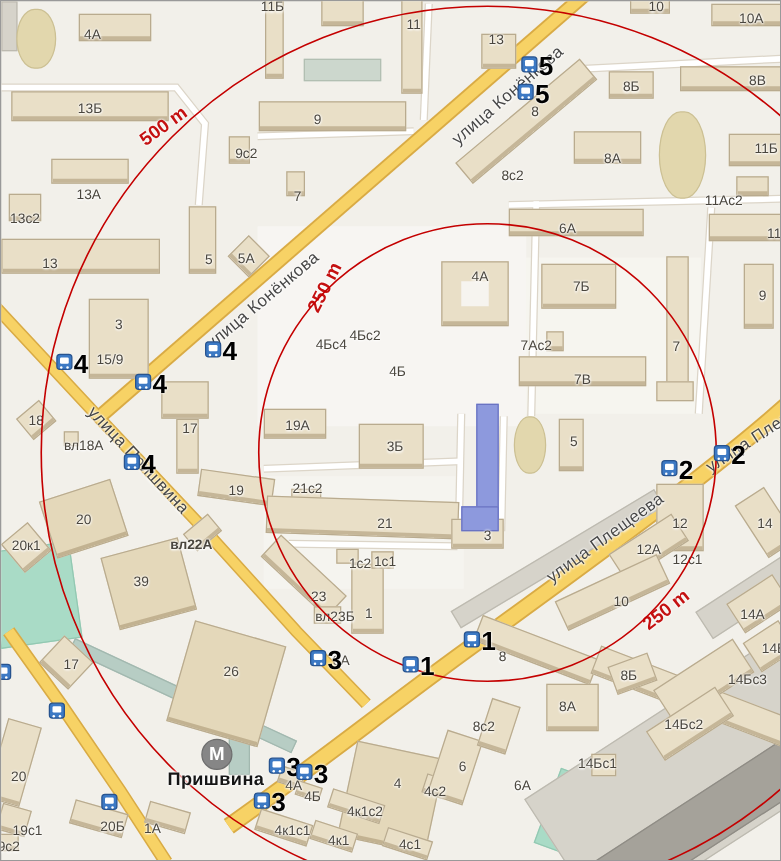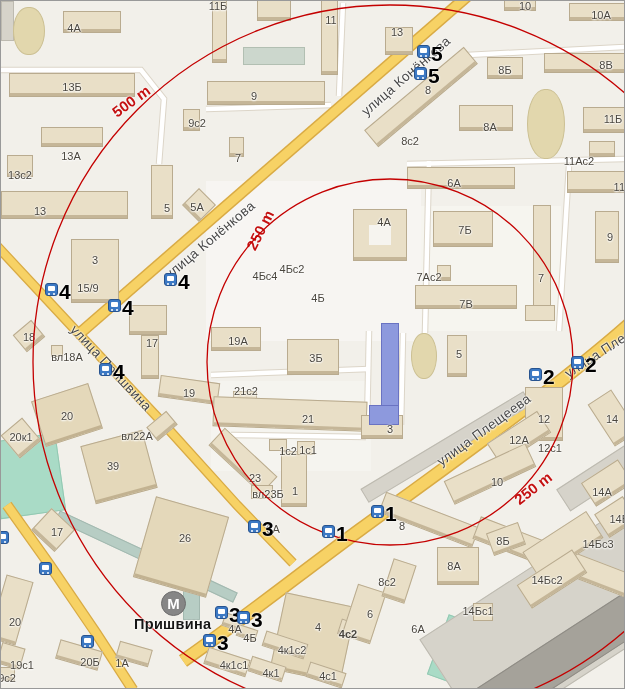--- a/index.html
+++ b/index.html
@@ -246,21 +246,21 @@
       <span class="lbl " style="left: 315px; top: 357px;">3Б</span>
       <span class="lbl " style="left: 458px; top: 353px;">5</span>
       <span class="lbl " style="left: 245px; top: 390px;">21с2</span>
       <span class="lbl " style="left: 188px; top: 392px;">19</span>
       <span class="lbl " style="left: 66px; top: 415px;">20</span>
       <span class="lbl " style="left: 307px; top: 418px;">21</span>
       <span class="lbl " style="left: 543px; top: 418px;">12</span>
       <span class="lbl " style="left: 611px; top: 418px;">14</span>
       <span class="lbl " style="left: 389px; top: 428px;">3</span>
       <span class="lbl " style="left: 20px; top: 436px;">20к1</span>
-      <span class="lbl " style="left: 136px; top: 435px;">вл22А</span>
+      <span class="lbl " style="left: 152px; top: 435px; font-weight: bold;">вл22А</span>
       <span class="lbl " style="left: 518px; top: 439px;">12А</span>
       <span class="lbl " style="left: 549px; top: 447px;">12с1</span>
       <span class="lbl " style="left: 287px; top: 450px;">1с2</span>
       <span class="lbl " style="left: 307px; top: 449px;">1с1</span>
       <span class="lbl " style="left: 112px; top: 465px;">39</span>
       <span class="lbl " style="left: 254px; top: 477px;">23</span>
       <span class="lbl " style="left: 496px; top: 481px;">10</span>
       <span class="lbl " style="left: 294px; top: 490px;">1</span>
       <span class="lbl " style="left: 267px; top: 493px;">вл23Б</span>
       <span class="lbl " style="left: 601px; top: 491px;">14А</span>
@@ -273,21 +273,21 @@
       <span class="lbl " style="left: 597px; top: 543px;">14Бс3</span>
       <span class="lbl " style="left: 453px; top: 565px;">8А</span>
       <span class="lbl " style="left: 546px; top: 579px;">14Бс2</span>
       <span class="lbl " style="left: 386px; top: 581px;">8с2</span>
       <span class="lbl " style="left: 477px; top: 610px;">14Бс1</span>
       <span class="lbl " style="left: 369px; top: 613px;">6</span>
       <span class="lbl " style="left: 14px; top: 621px;">20</span>
       <span class="lbl " style="left: 317px; top: 626px;">4</span>
       <span class="lbl " style="left: 234px; top: 628px;">4А</span>
       <span class="lbl " style="left: 417px; top: 628px;">6А</span>
-      <span class="lbl " style="left: 347px; top: 633px; font-weight: bold;">4с2</span>
+      <span class="lbl " style="left: 347px; top: 633px;">4с2</span>
       <span class="lbl " style="left: 249px; top: 637px;">4Б</span>
       <span class="lbl " style="left: 291px; top: 649px;">4к1с2</span>
       <span class="lbl " style="left: 89px; top: 661px;">20Б</span>
       <span class="lbl " style="left: 121px; top: 662px;">1А</span>
       <span class="lbl " style="left: 233px; top: 664px;">4к1с1</span>
       <span class="lbl " style="left: 21px; top: 664px;">19с1</span>
       <span class="lbl " style="left: 270px; top: 672px;">4к1</span>
       <span class="lbl " style="left: 327px; top: 675px;">4с1</span>
       <span class="lbl " style="left: 6px; top: 677px;">9с2</span>
       <span class="lbl street" style="left: 405px; top: 75px; transform: translate(-50%, -50%) rotate(-41deg);">улица Конёнкова</span>

